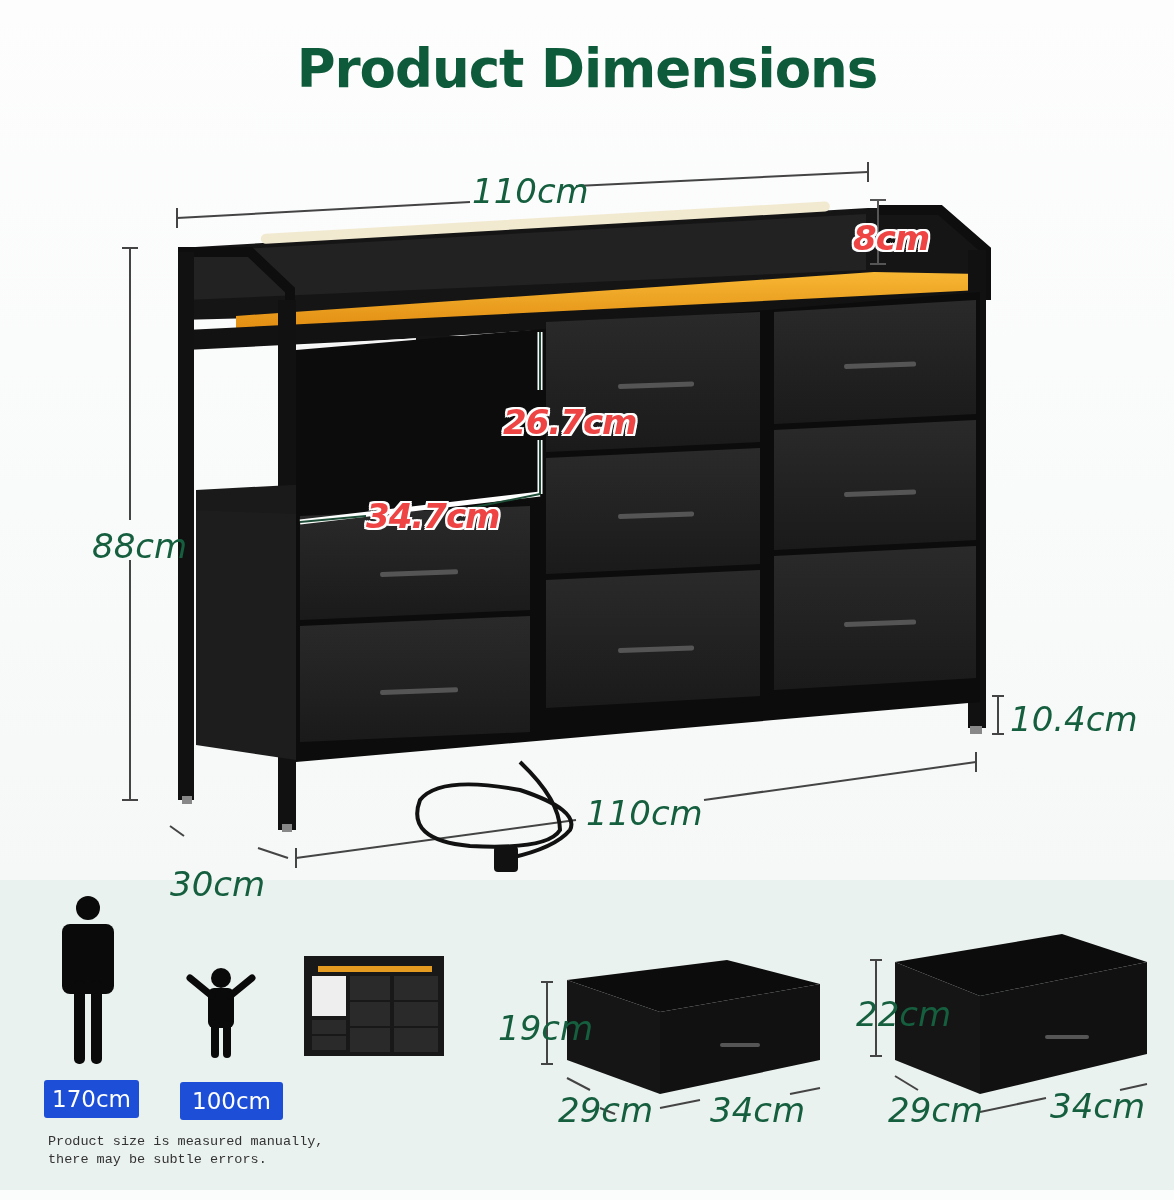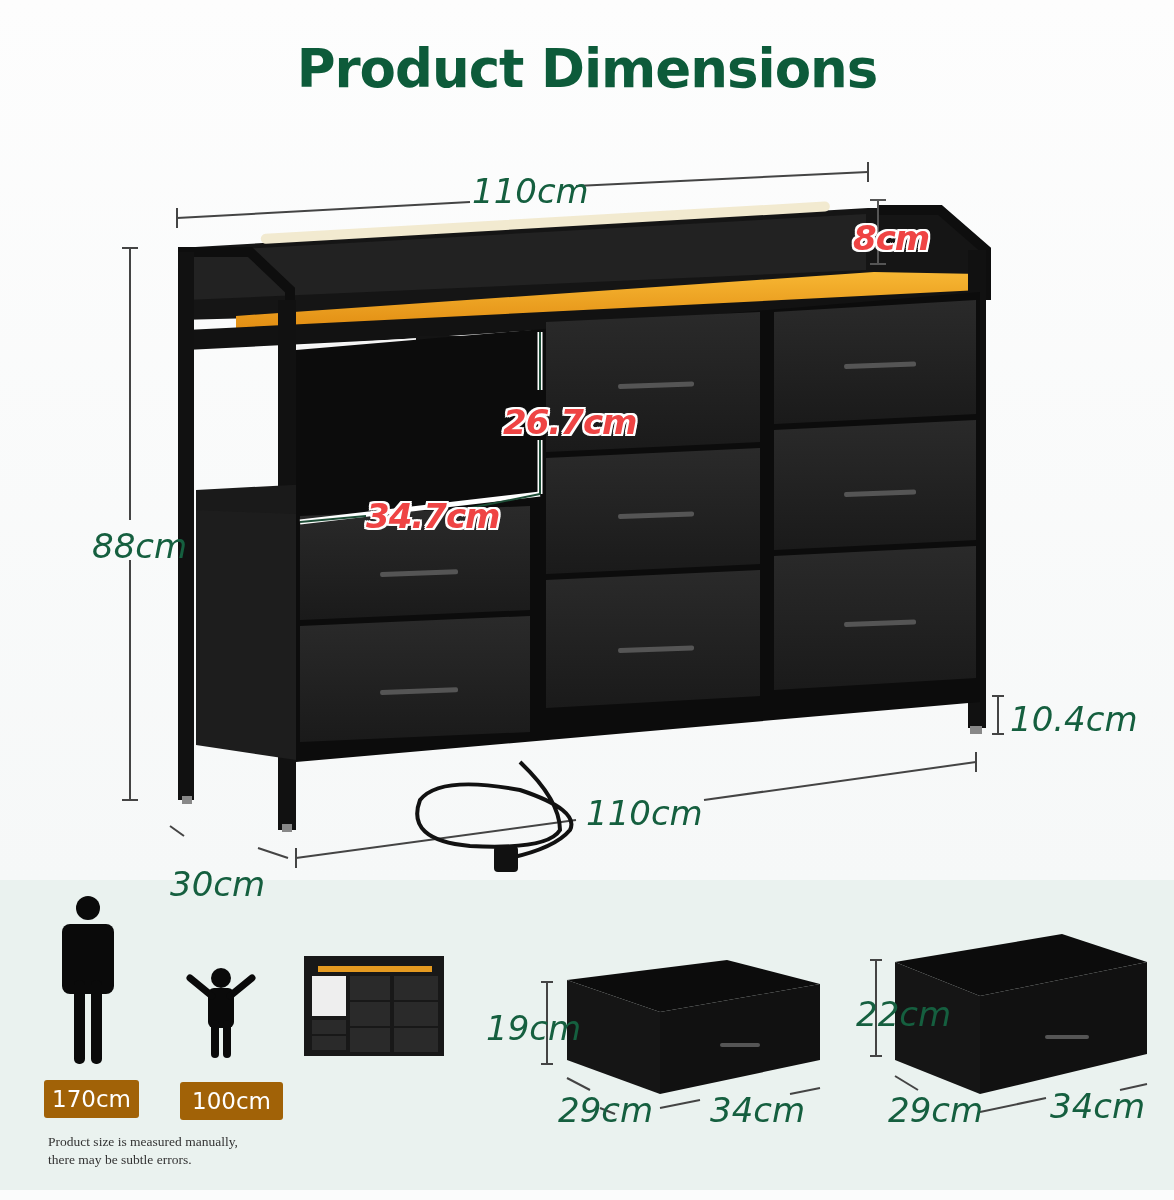--- a/index.html
+++ b/index.html
@@ -3,22 +3,22 @@
 <meta charset="utf-8">
 <style>
   html,body{margin:0;padding:0;}
   body{width:1174px;height:1200px;overflow:hidden;background:#fbfcfc;font-family:"Liberation Sans",sans-serif;position:relative;}
   .bg-top{position:absolute;left:0;top:0;width:1174px;height:880px;background:linear-gradient(#fdfdfd,#f6f8f8);}
   .bg-bottom{position:absolute;left:0;top:880px;width:1174px;height:310px;background:#eaf2ef;}
   .title{position:absolute;left:0;top:38px;width:1174px;text-align:center;font-family:"DejaVu Sans",sans-serif;font-weight:bold;font-size:53px;color:#0d5b3a;letter-spacing:-1px;}
   .dim{position:absolute;font-family:"DejaVu Sans",sans-serif;font-size:34px;color:#155f3f;white-space:nowrap;font-style:italic;}
   .dim-outline{color:#ef4444;text-shadow:-2px -2px 0 #fff,2px -2px 0 #fff,-2px 2px 0 #fff,2px 2px 0 #fff,0 2px 0 #fff,0 -2px 0 #fff,2px 0 0 #fff,-2px 0 0 #fff;font-weight:bold;letter-spacing:-1px;}
   svg.layer{position:absolute;left:0;top:0;}
-  .badge{position:absolute;height:38px;background:#a16207;color:#fff;font-family:"DejaVu Sans",sans-serif;font-size:23px;line-height:38px;text-align:center;border-radius:3px;}
-  .note{position:absolute;left:48px;top:1133px;font-family:Liberation Serif, serif;font-size:13.5px;line-height:18px;color:#333;}
+  .badge{position:absolute;height:38px;background:#1d4ed8;color:#fff;font-family:"DejaVu Sans",sans-serif;font-size:23px;line-height:38px;text-align:center;border-radius:3px;}
+  .note{position:absolute;left:48px;top:1133px;font-family:Liberation Mono, monospace;font-size:13.5px;line-height:18px;color:#333;}
 </style>
 </head>
 <body>
 
 <div class="bg-top"></div>
 <div class="bg-bottom"></div>
 
 <div class="title">Product Dimensions</div>
 
 <svg class="layer" width="1174" height="900" viewBox="0 0 1174 900">
@@ -193,21 +193,21 @@
       <line x1="895" y1="1076" x2="918" y2="1090"></line>
       <line x1="980" y1="1112" x2="1046" y2="1098"></line>
       <line x1="1120" y1="1090" x2="1147" y2="1084"></line>
     </g>
   </g>
 </svg>
 
 <div class="badge" style="left:44px;top:1080px;width:95px;">170cm</div>
 <div class="badge" style="left:180px;top:1082px;width:103px;">100cm</div>
 
-<div class="dim" style="left:486px;top:1008px;">19cm</div>
+<div class="dim" style="left:498px;top:1008px;">19cm</div>
 <div class="dim" style="left:558px;top:1090px;">29cm</div>
 <div class="dim" style="left:710px;top:1090px;">34cm</div>
 <div class="dim" style="left:820px;top:994px;padding-left:36px;">22cm</div>
 <div class="dim" style="left:888px;top:1090px;">29cm</div>
 <div class="dim" style="left:1050px;top:1086px;">34cm</div>
 
 <div class="note">
   <div>Product size is measured manually,</div>
   <div>there may be subtle errors.</div>
 </div>

